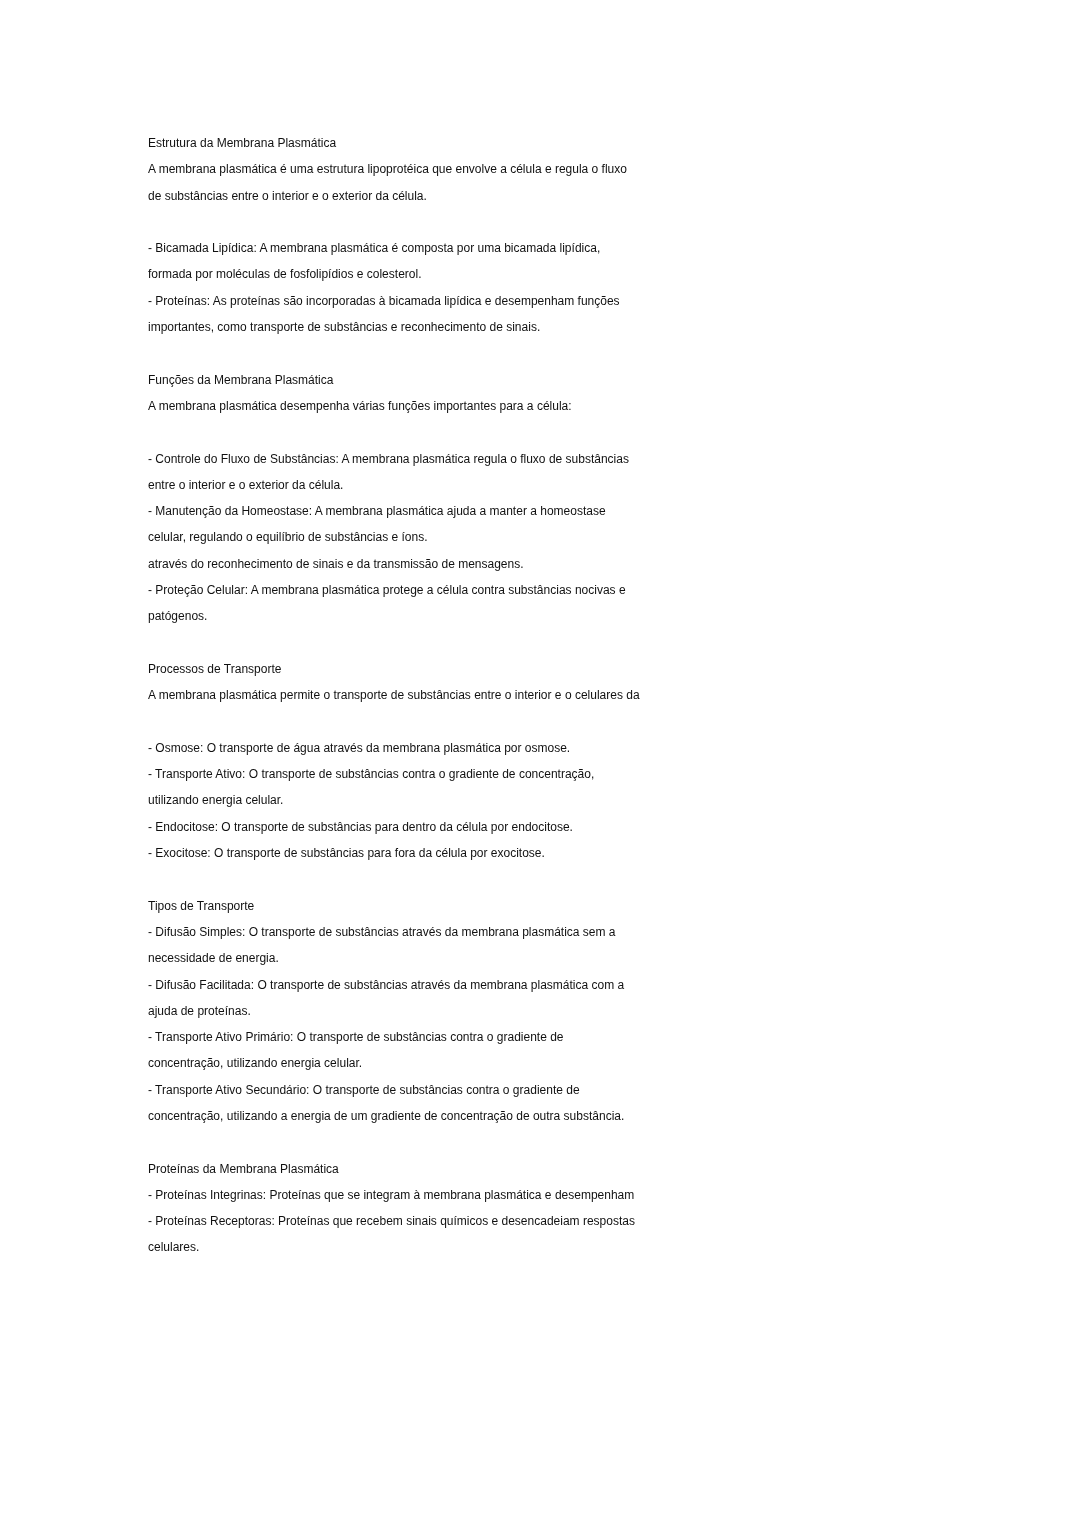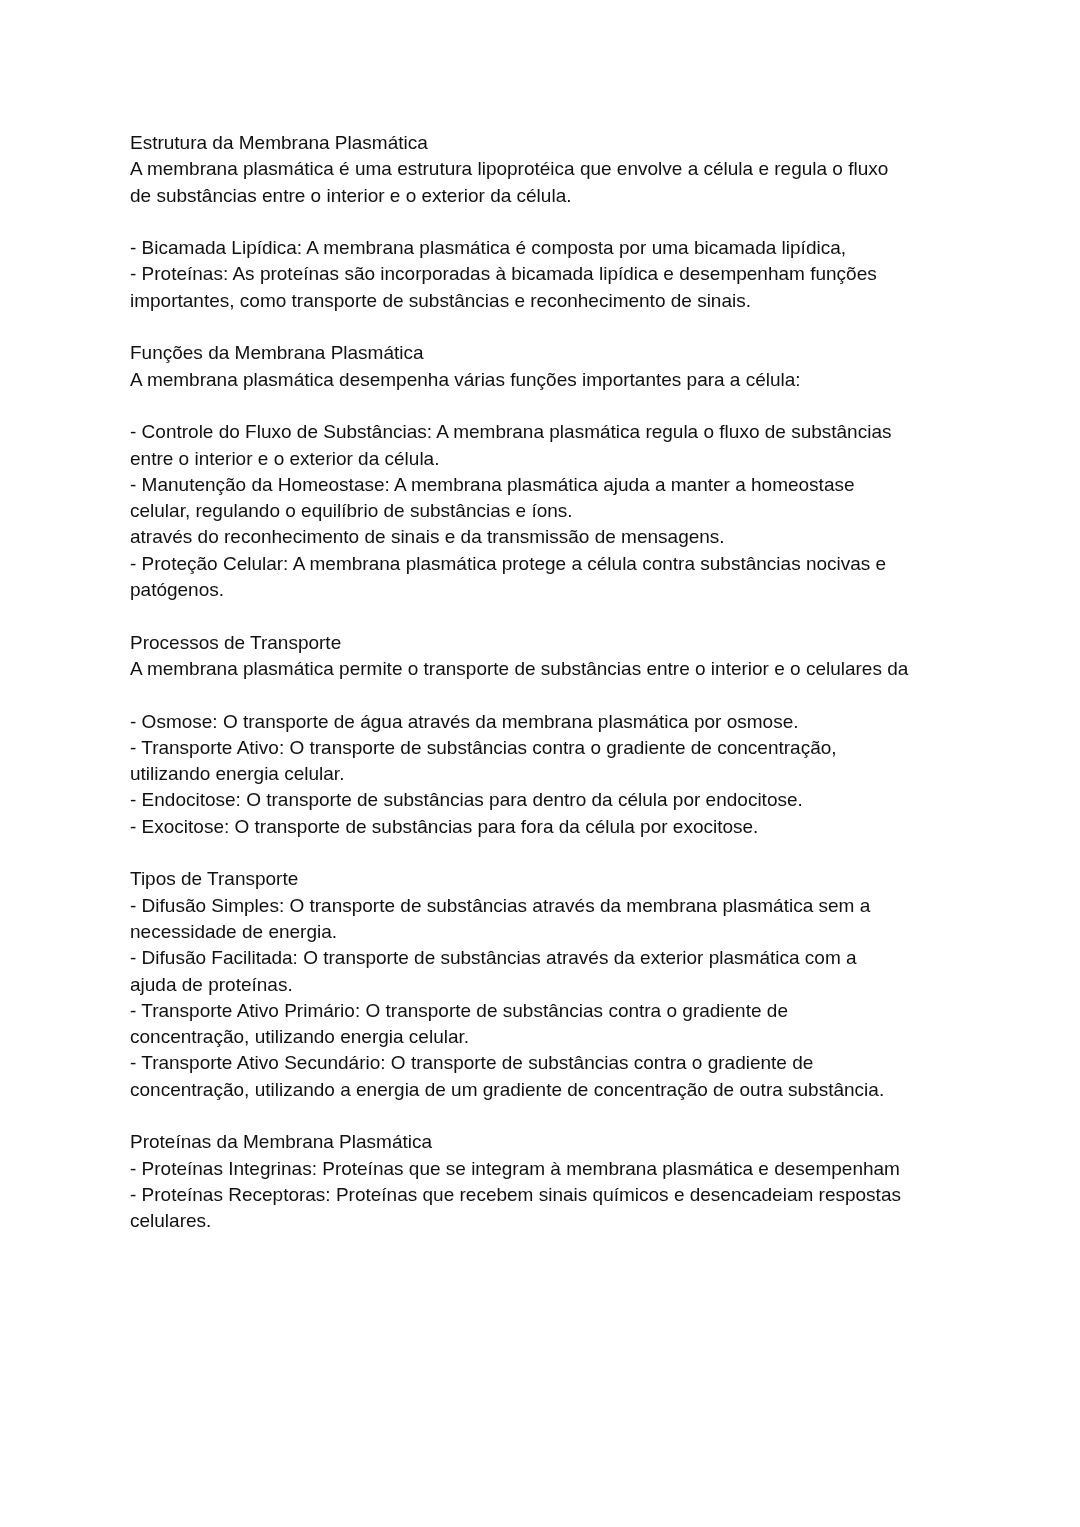--- a/index.html
+++ b/index.html
@@ -8,25 +8,25 @@
       background: #ffffff;
     }
     body {
       width: 1080px;
       height: 1527px;
       position: relative;
       overflow: hidden;
     }
     .page {
       position: absolute;
-      left: 130px;
+      left: 148px;
       top: 130px;
       width: 830px;
       font-family: "Liberation Sans", sans-serif;
-      font-size: 19px;
+      font-size: 12px;
       line-height: 26.3px;
       color: #111111;
     }
     .line {
       display: block;
       white-space: nowrap;
       height: 26.3px;
     }
     .blank {
       display: block;
@@ -41,20 +41,21 @@
 
 <div class="page">
 
   <div class="section">
     <span class="line">Estrutura da Membrana Plasmática</span>
     <span class="line">A membrana plasmática é uma estrutura lipoprotéica que envolve a célula e regula o fluxo</span>
     <span class="line">de substâncias entre o interior e o exterior da célula.</span>
     <span class="blank"></span>
     <div>
       <span class="line">- Bicamada Lipídica: A membrana plasmática é composta por uma bicamada lipídica,</span>
+      <span class="line">formada por moléculas de fosfolipídios e colesterol.</span>
     </div>
     <div>
       <span class="line">- Proteínas: As proteínas são incorporadas à bicamada lipídica e desempenham funções</span>
       <span class="line">importantes, como transporte de substâncias e reconhecimento de sinais.</span>
     </div>
   </div>
 
   <span class="blank"></span>
 
   <div class="section">
@@ -101,21 +102,21 @@
 
   <span class="blank"></span>
 
   <div class="section">
     <span class="line">Tipos de Transporte</span>
     <div>
       <span class="line">- Difusão Simples: O transporte de substâncias através da membrana plasmática sem a</span>
       <span class="line">necessidade de energia.</span>
     </div>
     <div>
-      <span class="line">- Difusão Facilitada: O transporte de substâncias através da exterior plasmática com a</span>
+      <span class="line">- Difusão Facilitada: O transporte de substâncias através da membrana plasmática com a</span>
       <span class="line">ajuda de proteínas.</span>
     </div>
     <div>
       <span class="line">- Transporte Ativo Primário: O transporte de substâncias contra o gradiente de</span>
       <span class="line">concentração, utilizando energia celular.</span>
     </div>
     <div>
       <span class="line">- Transporte Ativo Secundário: O transporte de substâncias contra o gradiente de</span>
       <span class="line">concentração, utilizando a energia de um gradiente de concentração de outra substância.</span>
     </div>

